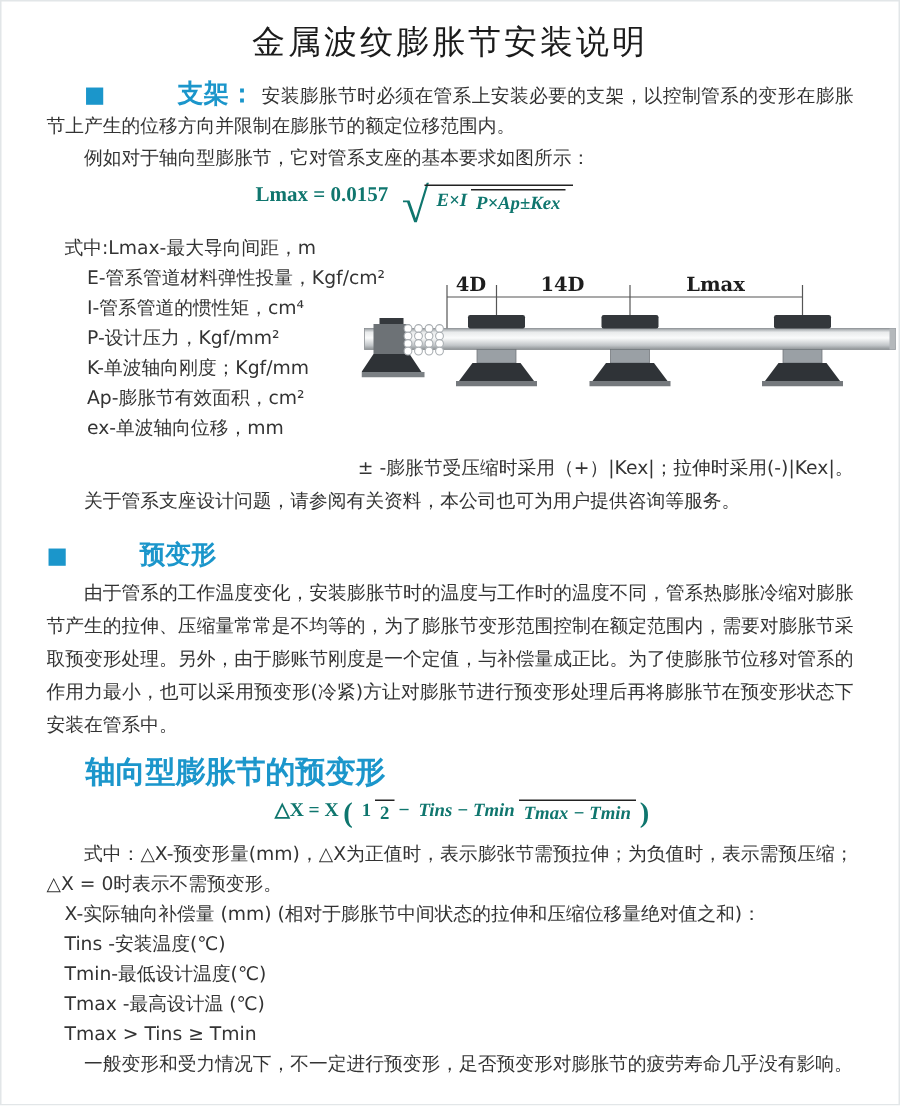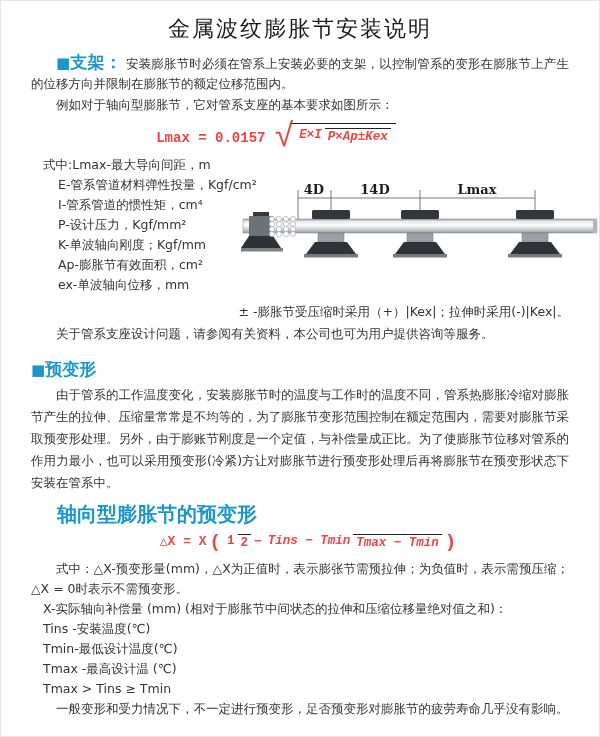--- a/index.html
+++ b/index.html
@@ -7,29 +7,29 @@
     width:600px;height:737px;box-sizing:border-box;
     margin:0;padding:0 30px;position:relative;overflow:hidden;
     background:#ffffff;border:1px solid #e2e6e8;
     font-family:"DejaVu Sans","Liberation Sans",sans-serif;
     font-size:12.5px;line-height:20px;color:#333;
   }
   .title{
     font-size:22px;font-weight:normal;color:#1b1b1b;text-align:center;
     margin:13px 0 9px;letter-spacing:2px;line-height:30px;
   }
-  .sec-head{font-size:17px;font-weight:bold;line-height:1;color:#1b96cb;}
+  .sec-head{font-size:17px;font-weight:bold;line-height:1;color:#1b96cb;padding-left:48px;}
   .marker{font-size:15px;color:#1b96cb;}
   .p-indent{text-indent:2em;margin:0;text-align:justify;}
   .sec1p{margin:2px 0 0;}
   .example{margin:1px 0 0;}
   
   .formula{
-    font-family:Liberation Mono, monospace;
-    font-weight:bold;color:#ef4444;display:flex;align-items:center;
+    font-family:Liberation Serif, serif;
+    font-weight:bold;color:#0f766e;display:flex;
     width:fit-content;line-height:1.15;
   }
   .f1{margin:8px auto 2px;transform:translateX(-24px);font-size:14px;gap:9px;}
   .f2{margin:9px auto 7px;transform:translateX(8px);font-size:13px;gap:3px;}
   .frac{display:inline-flex;flex-direction:row;text-align:center;font-size:12.5px;}
   .frac .num{padding:0 3px 1px;}
   .frac .den{border-top:1px solid #222;padding:1px 3px 0;}
   .it{font-style:italic;}
   .sqrt{display:inline-flex;align-items:flex-start;}
   .sqrt-sign{font-size:33px;font-weight:normal;line-height:30px;margin-right:-3px;}

